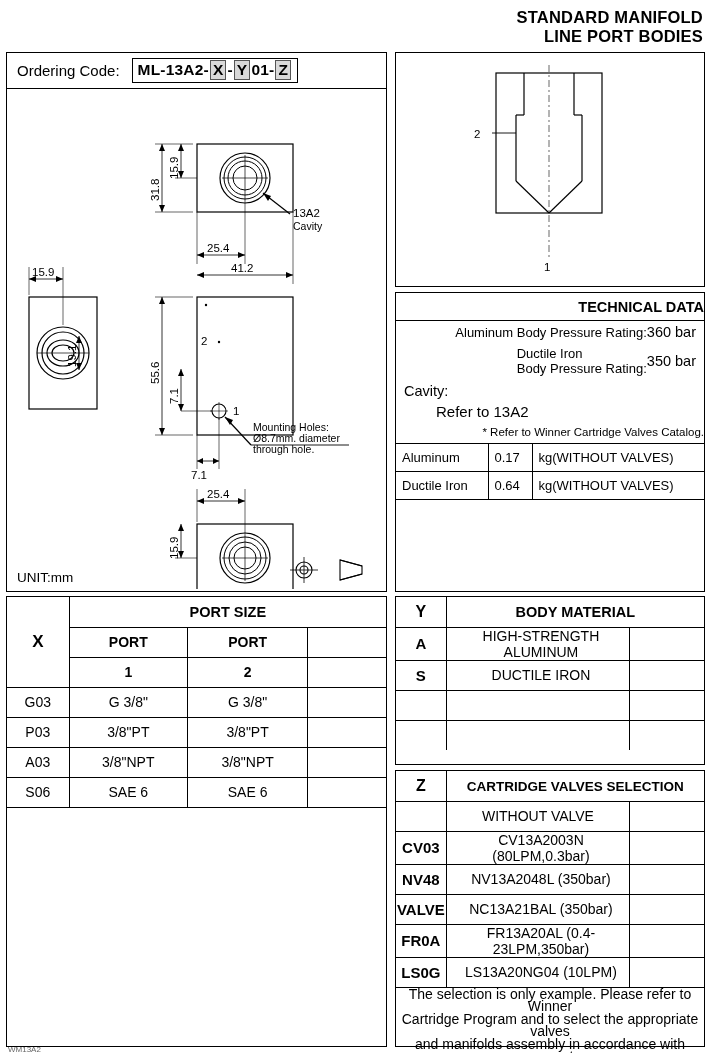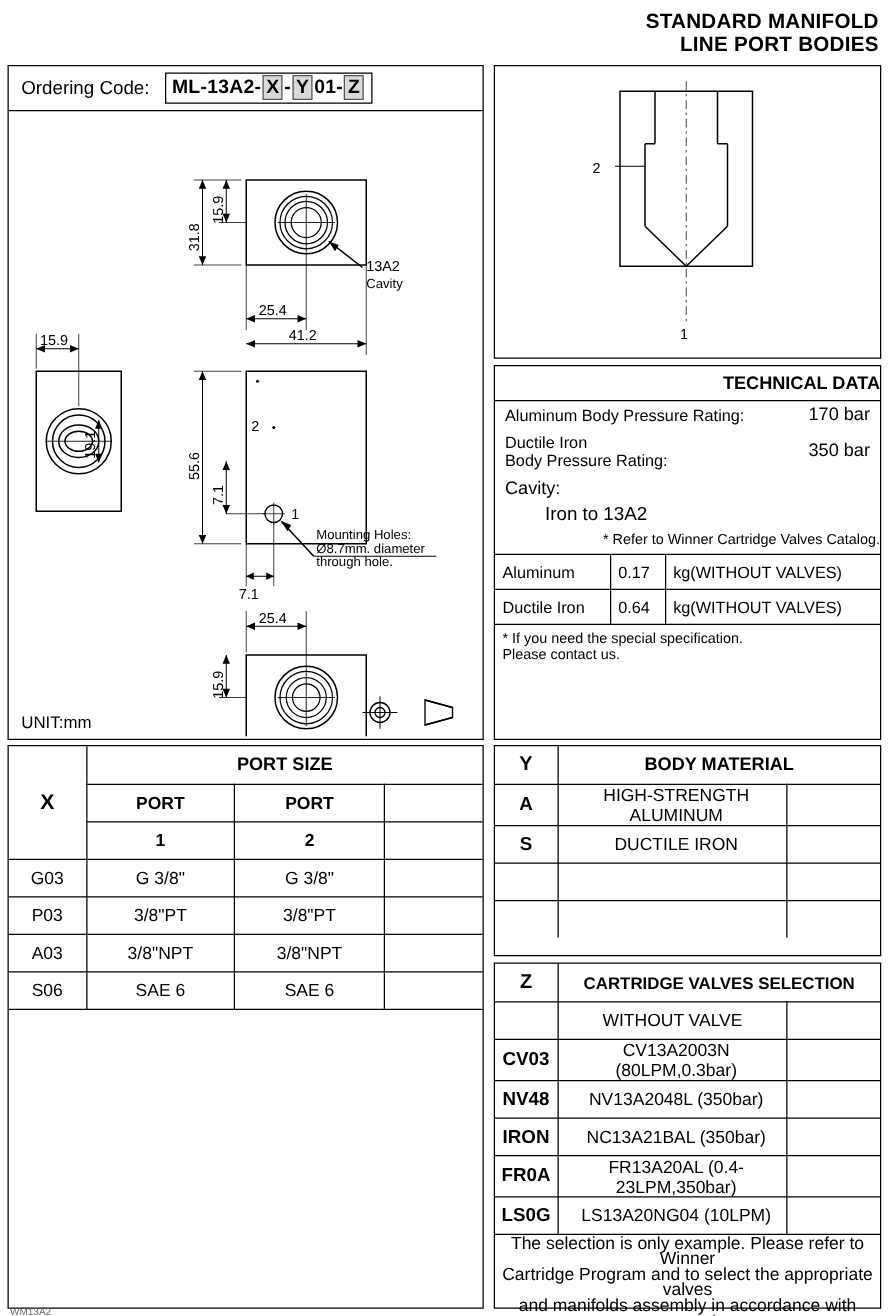--- a/index.html
+++ b/index.html
@@ -85,21 +85,21 @@
   #tech-panel { left: 395px; top: 292px; width: 310px; height: 300px; }
   .tech-title {
     text-align: right;
     font-weight: bold;
     font-size: 14.5px;
     padding: 6px 0 5px 0;
     border-bottom: 1.2px solid #000;
   }
   .tech-row {
     display: flex;
-    justify-content: space-between;
+    justify-content: flex-end;
     align-items: center;
     padding: 3px 8px 3px 8px;
     font-size: 13px;
   }
   .tech-row .val { font-size: 14.5px; }
   .tech-cavity {
     font-size: 14.5px;
     padding: 4px 8px 0 8px;
   }
   .tech-cavity-val {
@@ -379,54 +379,50 @@
       <text class="dim-text" x="78" y="85">2</text>
       <text class="dim-text" x="148" y="218">1</text>
     </svg>
   </div>
 
   <div class="panel" id="tech-panel">
     <div class="tech-title">TECHNICAL DATA</div>
 
     <div class="tech-row">
       <span>Aluminum Body Pressure Rating:</span>
-      <span class="val">170 bar</span>
+      <span class="val">360 bar</span>
     </div>
 
     <div class="tech-row">
       <span>
         <span style="display:block">Ductile Iron</span>
         <span style="display:block">Body Pressure Rating:</span>
       </span>
       <span class="val">350 bar</span>
     </div>
 
     <div class="tech-cavity">Cavity:</div>
-    <div class="tech-cavity-val">Iron to 13A2</div>
+    <div class="tech-cavity-val">Refer to 13A2</div>
     <div class="tech-note-small">* Refer to Winner Cartridge Valves Catalog.</div>
 
     <table class="weight-table">
       <tbody>
           <tr>
         <td class="wt-mat">Aluminum</td>
         <td class="wt-num">0.17</td>
         <td>kg(WITHOUT VALVES)</td>
       </tr>
       <tr>
         <td class="wt-mat">Ductile Iron</td>
         <td class="wt-num">0.64</td>
         <td>kg(WITHOUT VALVES)</td>
       </tr>
     </tbody>
       </table>
 
-    <div class="tech-footer">
-      <div>* If you need the special specification.</div>
-      <div>Please contact us.</div>
-    </div>
   </div>
 
   <div class="panel" id="port-panel">
     <table class="grid" id="port-table">
       <tbody>
           <tr>
         <td class="col-x" rowspan="3" style="border-left:none;border-top:none;">
           <span class="bold" style="font-size:17px">X</span>
         </td>
         <td colspan="3" style="border-top:none;border-right:none;">
@@ -519,21 +515,21 @@
         <td style="border-left:none;"><span class="cart-code">CV03</span></td>
         <td class="cart-desc">CV13A2003N (80LPM,0.3bar)</td>
         <td style="border-right:none;"></td>
       </tr>
       <tr>
         <td style="border-left:none;"><span class="cart-code">NV48</span></td>
         <td class="cart-desc">NV13A2048L (350bar)</td>
         <td style="border-right:none;"></td>
       </tr>
       <tr>
-        <td style="border-left:none;"><span class="cart-code">IRON</span></td>
+        <td style="border-left:none;"><span class="cart-code">VALVE</span></td>
         <td class="cart-desc">NC13A21BAL (350bar)</td>
         <td style="border-right:none;"></td>
       </tr>
       <tr>
         <td style="border-left:none;"><span class="cart-code">FR0A</span></td>
         <td class="cart-desc">FR13A20AL (0.4-23LPM,350bar)</td>
         <td style="border-right:none;"></td>
       </tr>
       <tr>
         <td style="border-left:none;"><span class="cart-code">LS0G</span></td>

